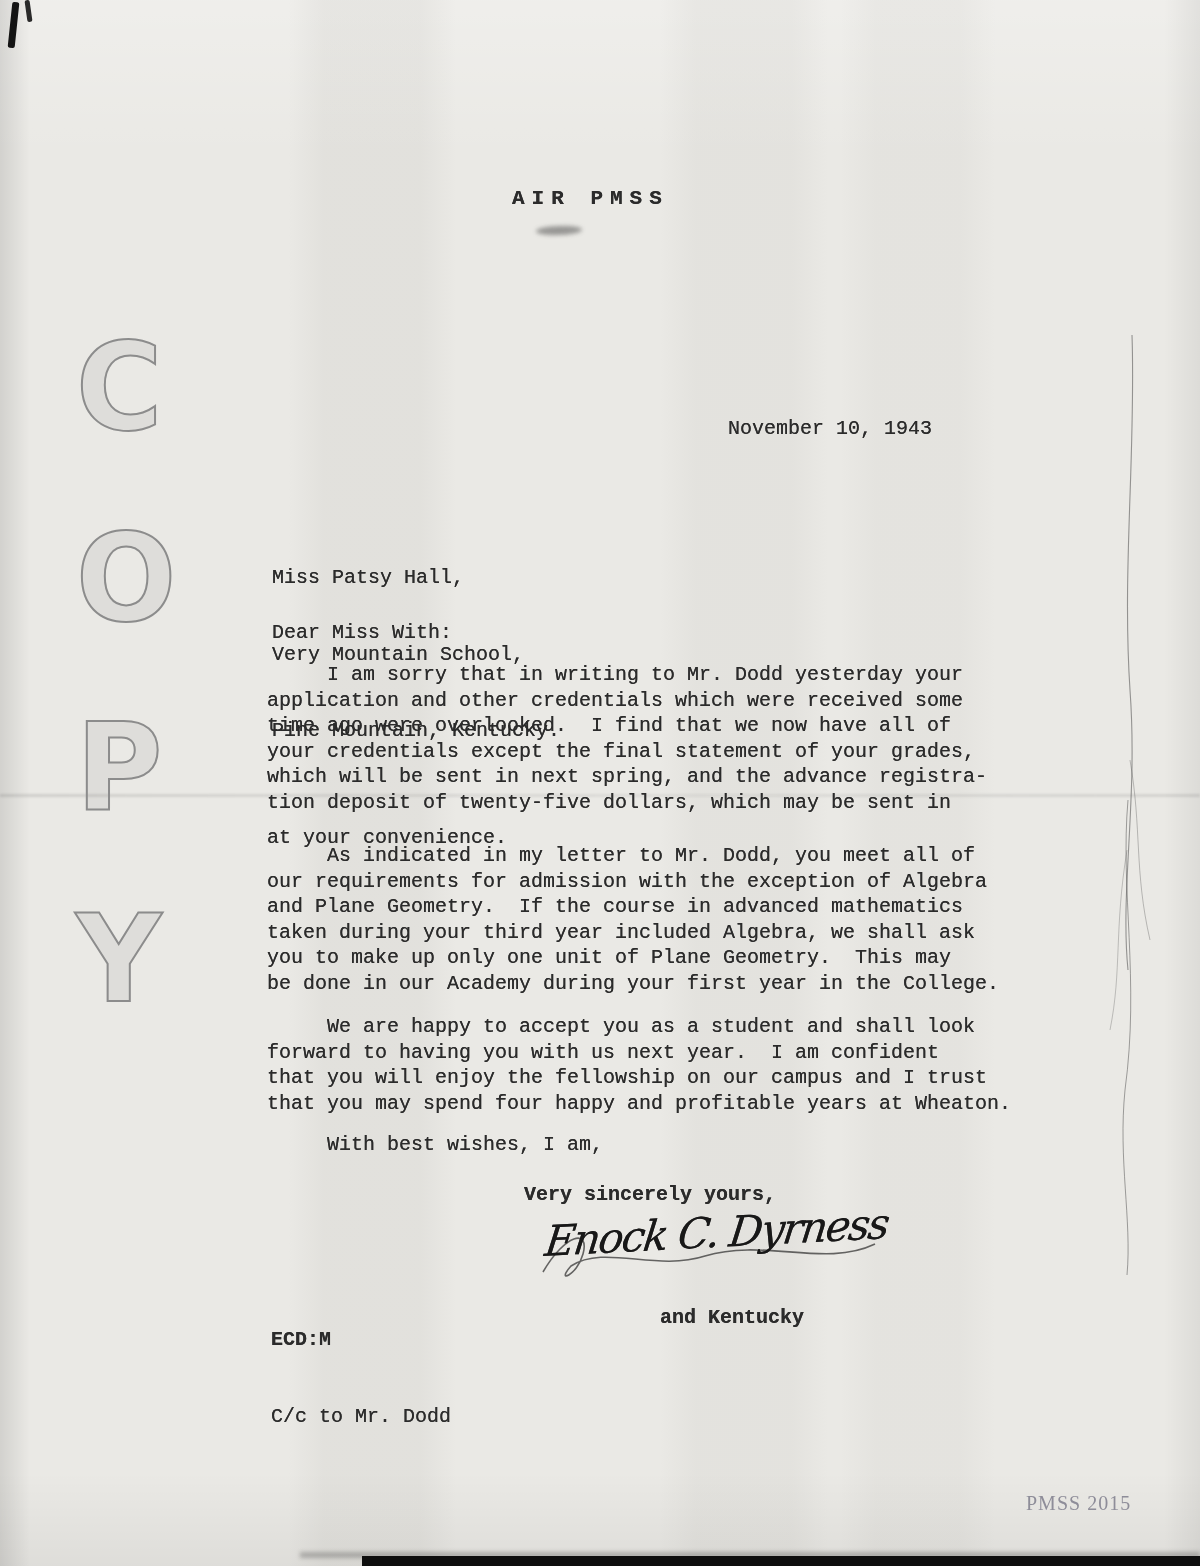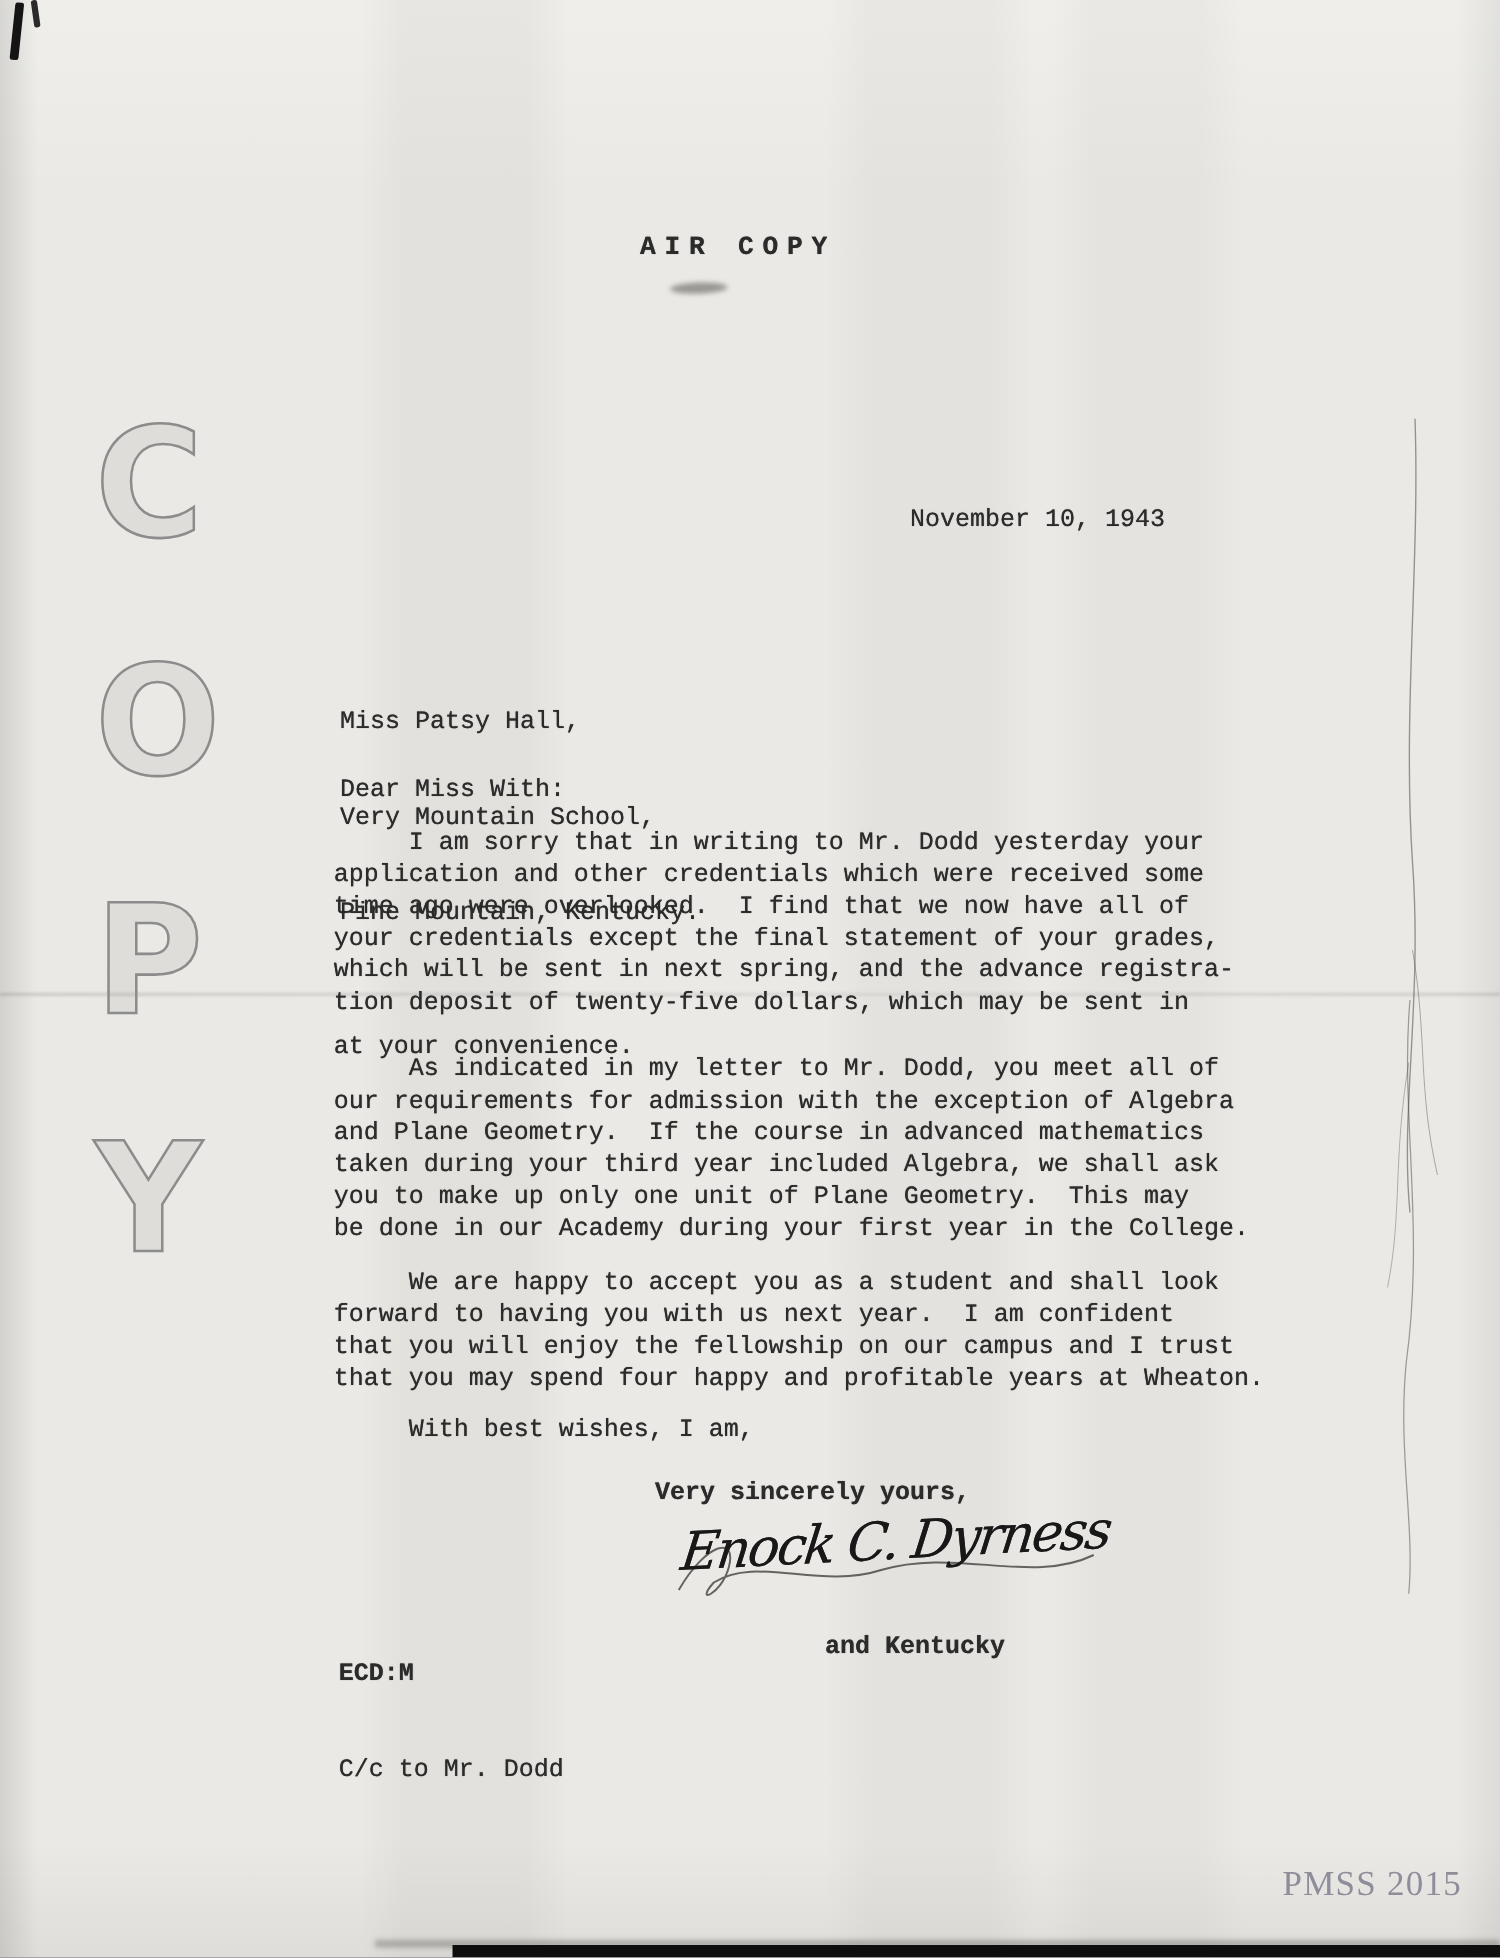--- a/index.html
+++ b/index.html
@@ -35,21 +35,21 @@
     letter-spacing:7px;
     font-size:21px;
   }
   .smudge{
     position:absolute;top:226px;left:536px;width:46px;height:9px;
     background:rgba(50,50,50,0.45);
     border-radius:50%;
     filter:blur(2px);
     transform:rotate(-2deg);
   }
-  .date-line{top:404px;left:728px;font-family:Liberation Mono, monospace;}
+  .date-line{top:416px;left:728px;font-family:Liberation Mono, monospace;}
   .recipient{top:514px;left:272px;}
   .salutation{top:620px;left:272px;}
   .para1{top:662px;left:267px;width:780px;}
   .para1-overlap{top:800px;left:267px;margin-top:25px;}
   .para2{top:843px;left:267px;width:790px;}
   .para3{top:1014px;left:267px;width:790px;}
   .closing{top:1132px;left:267px;}
   .valediction{top:1182px;left:524px;font-weight:bold;}
   .sig-block{
     position:absolute;top:1208px;left:545px;width:330px;height:74px;
@@ -66,21 +66,21 @@
     text-shadow:0 0 0.5px rgba(20,20,20,0.8);
   }
   .sig-flourish{position:absolute;left:-10px;top:6px;pointer-events:none;}
   .signer-name{top:1280px;left:578px;font-weight:bold;}
   .signer-title{top:1305px;left:660px;font-weight:bold;}
   .typist-ref{top:1327px;left:271px;font-weight:bold;}
   .carbon-copy{top:1404px;left:271px;}
   .watermark{
     position:absolute;top:1492px;left:1026px;
     font-family:"Liberation Serif", serif;
-    font-size:28px;
+    font-size:20px;
     color:#8e8d99;
     letter-spacing:1px;
   }
   .copy-stamp{
     position:absolute;
     top:292px;left:76px;
     width:100px;
     font-family:"DejaVu Sans", sans-serif;
     font-size:118px;
     font-weight:bold;
@@ -129,21 +129,21 @@
     <path d="M62,5 C66,120 52,240 60,360 C68,470 50,560 58,640" fill="none" stroke="#4a4a4a" stroke-width="1.1" opacity="0.55"></path>
     <path d="M58,470 C50,560 70,650 55,760 C48,830 62,890 57,945" fill="none" stroke="#4a4a4a" stroke-width="1" opacity="0.5"></path>
     <path d="M60,430 C72,500 64,540 80,610" fill="none" stroke="#555" stroke-width="0.8" opacity="0.45"></path>
     <path d="M57,520 C44,600 52,640 40,700" fill="none" stroke="#555" stroke-width="0.8" opacity="0.4"></path>
   </svg>
   <div class="bottom-strip-fade"></div>
   <div class="bottom-strip"></div>
 
   <div class="copy-stamp">COPY</div>
 
-  <div class="typewriter airmail">AIR COPY</div>
+  <div class="typewriter airmail">AIR PMSS</div>
   <div class="smudge"></div>
 
   <div class="typewriter date-line">November 10, 1943</div>
 
   <div class="typewriter recipient">
     <div>Miss Patsy Hall,</div>
     <div>Very Mountain School,</div>
     <div>Pine Mountain, Kentucky.</div>
   </div>
 

